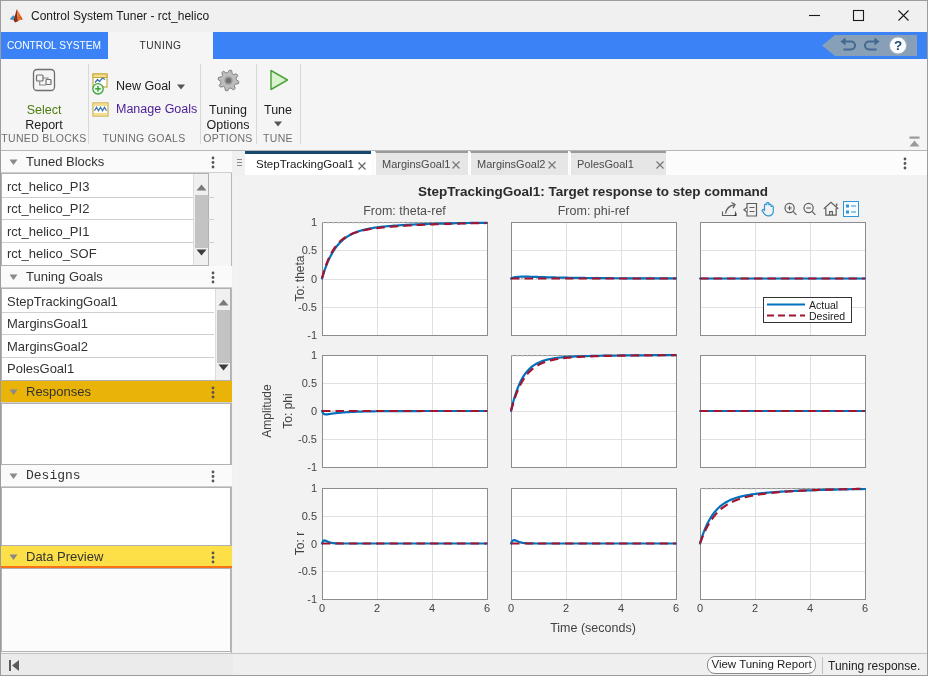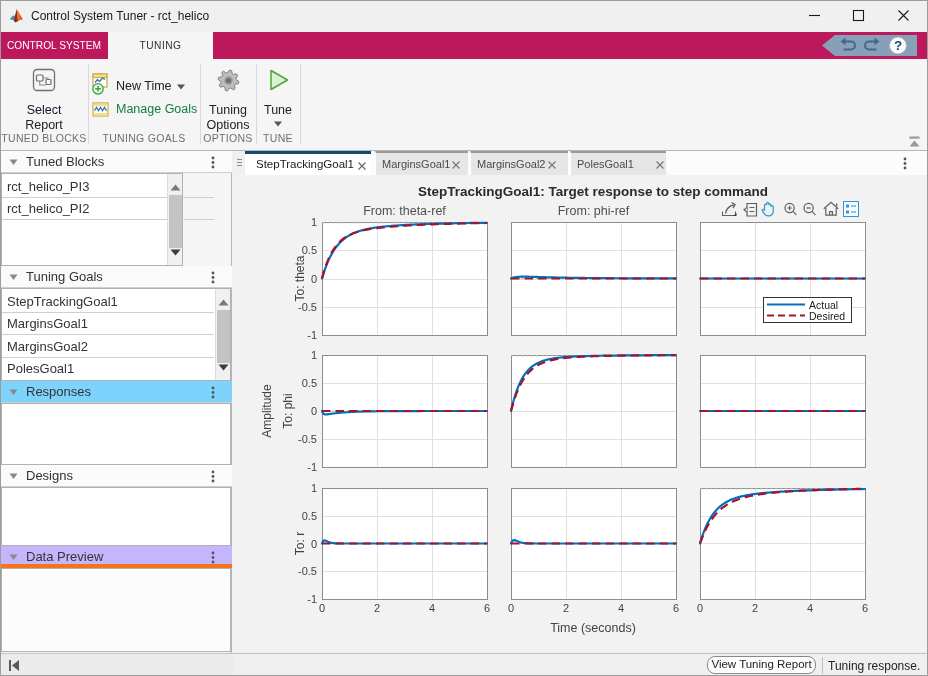--- a/index.html
+++ b/index.html
@@ -14,21 +14,21 @@
     <polygon points="10.8,8.2 13.9,13 11.9,12.4" fill="#c8451f"></polygon>
   </svg>
   <div class="abs nw" style="left:31px;top:9px;font-size:12px;color:#1a1a1a;">Control System Tuner - rct_helico</div>
   <svg class="abs" style="left:803px;top:0" width="125" height="32">
     <line x1="6" y1="15.5" x2="17" y2="15.5" stroke="#1a1a1a" stroke-width="1.1"></line>
     <rect x="50.5" y="10.5" width="10" height="10" fill="none" stroke="#1a1a1a" stroke-width="1.1"></rect>
     <path d="M95.5 10.5 l10 10 M105.5 10.5 l-10 10" stroke="#1a1a1a" stroke-width="1.1"></path>
   </svg>
 </div>
 
-<div class="abs" style="left:0;top:32px;width:928px;height:40px;background:#be185d;">
+<div class="abs" style="left:0;top:32px;width:928px;height:40px;background:#3b82f6;">
   <div class="abs nw" style="left:0;top:0;width:108px;height:27px;color:#fff;font-size:10.2px;line-height:27px;text-align:center;">CONTROL SYSTEM</div>
   <div class="abs nw" style="left:108px;top:0;width:105px;height:27px;background:#f5f5f5;color:#333;font-size:10.2px;line-height:27px;text-align:center;letter-spacing:0.5px;">TUNING</div>
   <svg class="abs" style="left:818px;top:0" width="110" height="27">
     <polygon points="4,13.5 17,3 99,3 99,24 17,24" fill="#87a0b8"></polygon>
     <g fill="none" stroke="#44688e" stroke-width="2">
       <g transform="translate(-6,0)">
           <path d="M31.5 17.5 h7.5 a4 4 0 0 0 0 -8 h-7"></path>
       <polygon points="33.5,5.5 33.5,13.5 28.5,9.5" fill="#44688e" stroke="none"></polygon>
         </g>
       <g transform="translate(-12,0)">
@@ -46,41 +46,41 @@
   <div class="abs" style="left:200px;top:5px;width:1px;height:80px;background:#d8d8d8;"></div>
   <div class="abs" style="left:256px;top:5px;width:1px;height:80px;background:#d8d8d8;"></div>
   <div class="abs" style="left:300px;top:5px;width:1px;height:80px;background:#d8d8d8;"></div>
 
   <svg class="abs" style="left:32px;top:9px" width="24" height="24" viewBox="0 0 24 24">
     <rect x="1.5" y="1.5" width="21" height="21" rx="3.5" fill="none" stroke="#6e6e6e" stroke-width="1.3"></rect>
     <rect x="4.5" y="7" width="6.5" height="6" rx="1" fill="#f5f5f5" stroke="#6e6e6e" stroke-width="1.2"></rect>
     <rect x="14" y="11.5" width="5" height="5" rx="0.8" fill="#f5f5f5" stroke="#6e6e6e" stroke-width="1.2"></rect>
     <path d="M11 10 h5 v1.5 M7.7 13 v4 h6.3" fill="none" stroke="#8a8a8a" stroke-width="1.1"></path>
   </svg>
-  <div class="abs" style="left:0px;top:44px;width:88px;text-align:center;font-size:12.5px;color:#0f172a;">Select</div>
+  <div class="abs" style="left:0px;top:44px;width:88px;text-align:center;font-size:12.5px;color:#4d7c0f;">Select</div>
   <div class="abs" style="left:0px;top:59px;width:88px;text-align:center;font-size:12.5px;color:#212121;">Report</div>
 
   <svg class="abs" style="left:92px;top:14px" width="18" height="22" viewBox="0 0 18 22">
     <rect x="1" y="1" width="14" height="13" fill="#fff" stroke="#caa93c" stroke-width="1.2"></rect>
     <rect x="1" y="1" width="14" height="3.5" fill="#f3de8e" stroke="#caa93c" stroke-width="1"></rect>
     <path d="M3 9.5 l2.5 -3 l2 2 l3 -3.5 l2.5 1.5" fill="none" stroke="#3f74b5" stroke-width="1.3"></path>
     <circle cx="6" cy="15.8" r="5.2" fill="#eaf7e6" stroke="#3ca03c" stroke-width="1.3"></circle>
     <path d="M6 13 v5.6 M3.2 15.8 h5.6" stroke="#3ca03c" stroke-width="1.5"></path>
   </svg>
-  <div class="abs nw" style="left:116px;top:20px;font-size:12.5px;color:#212121;">New Time</div>
+  <div class="abs nw" style="left:116px;top:20px;font-size:12.5px;color:#212121;">New Goal</div>
   <svg class="abs" style="left:177px;top:25px" width="9" height="6">
       <polygon points="0,0.5 8,0.5 4,5.5" fill="#555"></polygon>
     </svg>
   <svg class="abs" style="left:92px;top:43px" width="17" height="15" viewBox="0 0 17 15">
     <rect x="1" y="1" width="15" height="13" fill="#fff" stroke="#caa93c" stroke-width="1.2"></rect>
     <rect x="1.5" y="1.5" width="14" height="2.6" fill="#f3de8e"></rect>
     <rect x="1.5" y="10.9" width="14" height="2.6" fill="#f3de8e"></rect>
     <path d="M2.5 8.8 l2 -3.5 l2 3.5 l2 -3.5 l2 3.5 l2 -3.5 l2 3.5" fill="none" stroke="#3f74b5" stroke-width="1.3"></path>
   </svg>
-  <div class="abs nw" style="left:116px;top:43px;font-size:12.5px;color:#15803d;">Manage Goals</div>
+  <div class="abs nw" style="left:116px;top:43px;font-size:12.5px;color:#4c1d95;">Manage Goals</div>
 
   <svg class="abs" style="left:216px;top:9px" width="25" height="25" viewBox="0 0 25 25">
     <path d="M13.5 2.1 L15.6 2.5 L16.2 5.6 L17.5 6.5 L20.6 5.9 L21.8 7.6 L20.0 10.2 L20.3 11.7 L22.9 13.5 L22.5 15.6 L19.4 16.2 L18.5 17.5 L19.1 20.6 L17.4 21.8 L14.8 20.0 L13.3 20.3 L11.5 22.9 L9.4 22.5 L8.8 19.4 L7.5 18.5 L4.4 19.1 L3.2 17.4 L5.0 14.8 L4.7 13.3 L2.1 11.5 L2.5 9.4 L5.6 8.8 L6.5 7.5 L5.9 4.4 L7.6 3.2 L10.2 5.0 L11.7 4.7 Z" fill="#bdbdbd" stroke="#808080" stroke-width="1"></path>
     <circle cx="12.5" cy="12.5" r="4.2" fill="#999999"></circle>
     <circle cx="12.5" cy="12.5" r="2.6" fill="#707070"></circle>
   </svg>
   <div class="abs" style="left:200px;top:44px;width:56px;text-align:center;font-size:12.5px;color:#212121;">Tuning</div>
   <div class="abs" style="left:200px;top:59px;width:56px;text-align:center;font-size:12.5px;color:#212121;">Options</div>
 
   <svg class="abs" style="left:267px;top:9px" width="24" height="24" viewBox="0 0 24 24">
@@ -107,23 +107,25 @@
   <svg class="abs" style="left:9px;top:8px" width="9" height="7">
         <polygon points="0.5,0.5 8.5,0.5 4.5,6" fill="#8a8a8a"></polygon>
       </svg>
   <span class="nw" style="position:absolute;left:26px;top:3px;font-size:13px;color:#333;">Tuned Blocks</span>
   <svg class="abs" style="left:211px;top:5px" width="4" height="13">
         <circle cx="2" cy="2" r="1.4" fill="#555"></circle>
         <circle cx="2" cy="6.5" r="1.4" fill="#555"></circle>
         <circle cx="2" cy="11" r="1.4" fill="#555"></circle>
       </svg>
 </div>
-<div class="abs" style="left:1px;top:22px;width:182px;height:93px;background:#fff;border:1px solid #b1b1b1;">
+<div class="abs" style="left:1px;top:22px;width:208px;height:93px;background:#fff;border:1px solid #b1b1b1;">
       <div class="nw" style="position:absolute;left:0;top:2.0px;width:212px;height:22.2px;border-bottom:1px solid #cfcfcf;font-size:13px;color:#333;padding:3px 0 0 5px;">rct_helico_PI3</div>
       <div class="nw" style="position:absolute;left:0;top:24.2px;width:212px;height:22.2px;border-bottom:1px solid #cfcfcf;font-size:13px;color:#333;padding:3px 0 0 5px;">rct_helico_PI2</div>
+      <div class="nw" style="position:absolute;left:0;top:46.5px;width:212px;height:22.2px;border-bottom:1px solid #cfcfcf;font-size:13px;color:#333;padding:3px 0 0 5px;">rct_helico_PI1</div>
+      <div class="nw" style="position:absolute;left:0;top:68.8px;width:212px;height:22.2px;font-size:13px;color:#333;padding:3px 0 0 5px;">rct_helico_SOF</div>
       <div style="position:absolute;right:0;top:0;width:15px;height:91px;background:#f0f0f0;border-left:1px solid #dcdcdc;">
       <svg style="position:absolute;left:2px;top:10px" width="11" height="7">
           <polygon points="5.5,0.5 10.5,6.5 0.5,6.5" fill="#7a7a7a"></polygon>
         </svg>
       <div style="position:absolute;left:1px;top:21px;width:13px;height:53px;background:#c3c3c3;"></div>
       <svg style="position:absolute;left:2px;bottom:9px" width="11" height="7">
           <polygon points="0.5,0.5 10.5,0.5 5.5,6.5" fill="#3c3c3c"></polygon>
         </svg>
     </div>
     </div>
@@ -146,45 +148,45 @@
       <div style="position:absolute;right:0;top:0;width:15px;height:91px;background:#f0f0f0;border-left:1px solid #dcdcdc;">
       <svg style="position:absolute;left:2px;top:10px" width="11" height="7">
           <polygon points="5.5,0.5 10.5,6.5 0.5,6.5" fill="#7a7a7a"></polygon>
         </svg>
       <div style="position:absolute;left:1px;top:21px;width:13px;height:53px;background:#c3c3c3;"></div>
       <svg style="position:absolute;left:2px;bottom:9px" width="11" height="7">
           <polygon points="0.5,0.5 10.5,0.5 5.5,6.5" fill="#3c3c3c"></polygon>
         </svg>
     </div>
     </div>
-<div class="abs" style="left:0;top:230px;width:232px;height:22px;background:#7dd3fc;border-bottom:1px solid #cfcfcf;">
+<div class="abs" style="left:0;top:230px;width:232px;height:22px;background:#eab308;border-bottom:1px solid #cfcfcf;">
   <svg class="abs" style="left:9px;top:8px" width="9" height="7">
         <polygon points="0.5,0.5 8.5,0.5 4.5,6" fill="#8a8a8a"></polygon>
       </svg>
   <span class="nw" style="position:absolute;left:26px;top:3px;font-size:13px;color:#333;">Responses</span>
   <svg class="abs" style="left:211px;top:5px" width="4" height="13">
         <circle cx="2" cy="2" r="1.4" fill="#555"></circle>
         <circle cx="2" cy="6.5" r="1.4" fill="#555"></circle>
         <circle cx="2" cy="11" r="1.4" fill="#555"></circle>
       </svg>
 </div>
 <div class="abs" style="left:1px;top:252px;width:230px;height:62px;background:#fff;border:1px solid #b1b1b1;"></div>
-<div class="abs" style="left:0;top:314px;width:232px;height:22px;background:#fafafa;border-bottom:1px solid #cfcfcf;">
+<div class="abs" style="left:0;top:314px;width:232px;height:22px;background:#fafafa;border-bottom:1px solid #cfcfcf;font-family:Liberation Mono, monospace;">
   <svg class="abs" style="left:9px;top:8px" width="9" height="7">
         <polygon points="0.5,0.5 8.5,0.5 4.5,6" fill="#8a8a8a"></polygon>
       </svg>
   <span class="nw" style="position:absolute;left:26px;top:3px;font-size:13px;color:#333;">Designs</span>
   <svg class="abs" style="left:211px;top:5px" width="4" height="13">
         <circle cx="2" cy="2" r="1.4" fill="#555"></circle>
         <circle cx="2" cy="6.5" r="1.4" fill="#555"></circle>
         <circle cx="2" cy="11" r="1.4" fill="#555"></circle>
       </svg>
 </div>
 <div class="abs" style="left:1px;top:336px;width:230px;height:59px;background:#fff;border:1px solid #b1b1b1;"></div>
-<div class="abs" style="left:0;top:395px;width:232px;height:22px;background:#c4b5fd;border-bottom:4px solid #f97316;">
+<div class="abs" style="left:0;top:395px;width:232px;height:22px;background:#fde047;border-bottom:2px solid #f97316;">
   <svg class="abs" style="left:9px;top:8px" width="9" height="7">
         <polygon points="0.5,0.5 8.5,0.5 4.5,6" fill="#8a8a8a"></polygon>
       </svg>
   <span class="nw" style="position:absolute;left:26px;top:3px;font-size:13px;color:#333;">Data Preview</span>
   <svg class="abs" style="left:211px;top:5px" width="4" height="13">
         <circle cx="2" cy="2" r="1.4" fill="#555"></circle>
         <circle cx="2" cy="6.5" r="1.4" fill="#555"></circle>
         <circle cx="2" cy="11" r="1.4" fill="#555"></circle>
       </svg>
 </div>

